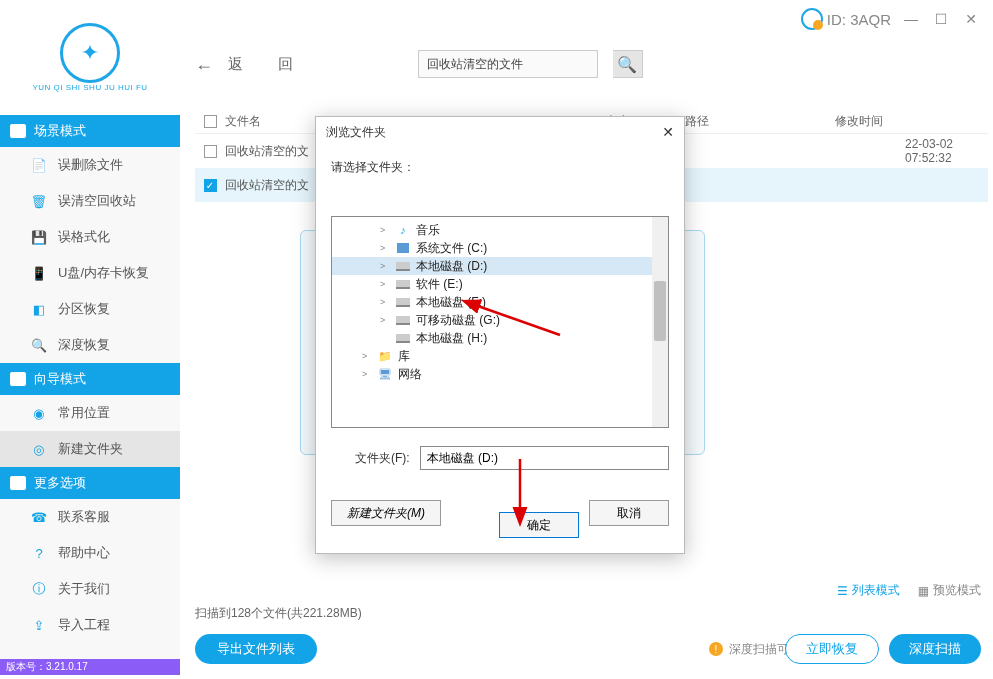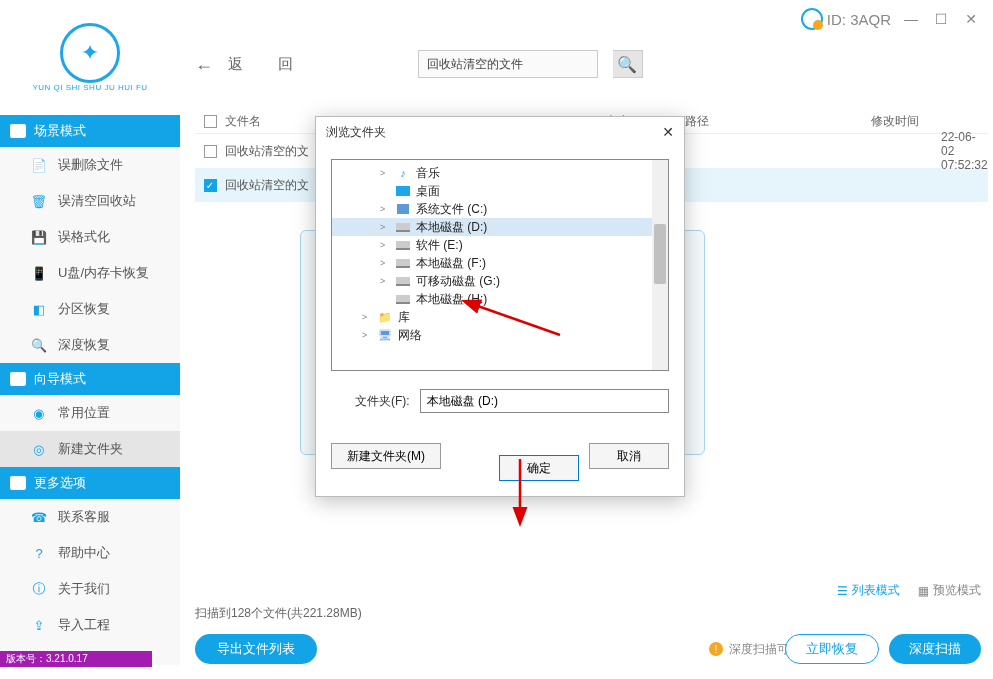--- a/index.html
+++ b/index.html
@@ -13,21 +13,21 @@
 .logo-title { color: #1ea7e8; font-size: 17px; font-weight: bold; margin-top: 4px; }
 .logo-sub { color: #1ea7e8; font-size: 8px; letter-spacing: 0.5px; }
 
 .section-header { background: #13a4e7; color: #fff; height: 32px; display: flex; align-items: center; padding-left: 10px; font-size: 13px; gap: 8px; }
 .section-header .hdr-icon { width: 16px; height: 14px; background: #fff; border-radius: 2px; display: inline-block; }
 
 .nav-item { height: 36px; display: flex; align-items: center; padding-left: 30px; font-size: 13px; color: #555; gap: 10px; cursor: pointer; }
 .nav-item.selected { background: #e5e5e5; }
 .nav-icon { width: 18px; height: 18px; display: inline-flex; align-items: center; justify-content: center; color: #13a4e7; }
 
-.version-bar { position: absolute; left: 0; bottom: 12px; width: 152px; height: 16px; background: #a21caf; color: #fff; font-size: 10px; display: flex; align-items: center; padding-left: 6px; }
+.version-bar { position: absolute; left: 0; bottom: 4px; width: 180px; height: 16px; background: #8b5cf6; color: #fff; font-size: 10px; display: flex; align-items: center; padding-left: 6px; }
 
 
 .topbar { position: absolute; right: 12px; top: 8px; display: flex; align-items: center; gap: 10px; }
 .id-badge { display: flex; align-items: center; gap: 4px; color: #888; font-size: 15px; }
 .id-circle { width: 22px; height: 22px; border: 2px solid #1ea7e8; border-radius: 50%; display: flex; align-items: center; justify-content: center; position: relative; }
 .id-circle::after { content: ""; position: absolute; right: -2px; bottom: -2px; width: 10px; height: 10px; background: #f5a623; border-radius: 50%; }
 .win-btn { width: 20px; height: 20px; display: flex; align-items: center; justify-content: center; color: #888; font-size: 14px; cursor: pointer; }
 
 
 .nav-row { position: absolute; left: 195px; top: 50px; display: flex; align-items: center; gap: 15px; }
@@ -35,21 +35,21 @@
 .back-text { color: #666; font-size: 15px; letter-spacing: 10px; }
 .search-box { margin-left: 100px; width: 180px; height: 28px; border: 1px solid #ccc; padding: 0 8px; font-size: 12px; color: #444; background: #fafafa; }
 .search-btn { width: 30px; height: 28px; background: #e5e5e5; border: 1px solid #ccc; border-left: none; display: flex; align-items: center; justify-content: center; color: #888; cursor: pointer; }
 
 
 .table-header { position: absolute; left: 195px; top: 110px; right: 5px; height: 24px; display: flex; align-items: center; font-size: 12px; color: #666; border-bottom: 1px solid #eee; }
 .th-chk { width: 30px; display: flex; justify-content: center; }
 .th-name { width: 380px; }
 .th-size { width: 80px; }
 .th-path { width: 150px; }
-.th-time { flex: 1; margin-left: 36px; }
+.th-time { flex: 1; }
 .chk { width: 13px; height: 13px; border: 1px solid #999; background: #fff; display: inline-block; }
 .chk.checked { background: #13a4e7; border-color: #13a4e7; color: #fff; font-size: 10px; text-align: center; line-height: 11px; }
 
 
 .table-body { position: absolute; left: 195px; top: 134px; right: 5px; }
 .tr { height: 34px; display: flex; align-items: center; font-size: 12px; color: #555; }
 .tr.sel { background: #e6f5fc; }
 .tr .th-time { color: #666; padding-left: 300px; }
 
 
@@ -94,21 +94,21 @@
 .ico-pc { background: #5a9bd5; width: 12px; height: 10px; }
 .ico-lib { color: #f5a623; }
 .ico-net { color: #5a9bd5; }
 
 .folder-row { display: flex; align-items: center; gap: 10px; margin-bottom: 18px; }
 .folder-label { color: #333; margin-left: 24px; }
 .folder-input { flex: 1; height: 24px; border: 1px solid #888; padding: 0 6px; font-size: 12px; }
 
 .dlg-btns { display: flex; gap: 10px; padding: 0 15px 15px; }
 .dlg-btn { height: 26px; border: 1px solid #999; background: #f5f5f5; font-size: 12px; cursor: pointer; padding: 0 12px; }
-.dlg-btn.new { min-width: 110px; }
+.dlg-btn.new { min-width: 110px; font-style: italic; }
 .dlg-btn.ok { min-width: 80px; border: 1px solid #0078d7; margin-left: auto; margin-top: 12px; }
 .dlg-btn.cancel { min-width: 80px; }
 
 
 .arrow { position: absolute; pointer-events: none; }
 .arrow svg { overflow: visible; }
 
 </style>
 </head>
 <body>
@@ -217,21 +217,21 @@
   <div class="th-path">路径</div>
   <div class="th-time">修改时间</div>
 </div>
 
 <div class="table-body">
   <div class="tr">
     <div class="th-chk">
         <span class="chk"></span>
       </div>
     <div class="th-name">回收站清空的文</div>
-    <div class="th-time">22-06-02 07:52:32</div>
+    <div class="th-time">22-03-02 07:52:32</div>
   </div>
   <div class="tr sel">
     <div class="th-chk">
         <span class="chk checked">✓</span>
       </div>
     <div class="th-name">回收站清空的文</div>
   </div>
 </div>
 
 <div class="under-box"></div>
@@ -262,33 +262,27 @@
   <button class="pill-btn pill-outline">立即恢复</button>
   <button class="pill-btn pill-solid">深度扫描</button>
 </div>
 
 <div class="dialog">
   <div class="dlg-title">
     <span>浏览文件夹</span>
     <span class="dlg-close">✕</span>
   </div>
   <div class="dlg-body">
+    <div class="dlg-prompt">请选择文件夹：</div>
     <div class="tree-box">
       <div class="tree-list">
         <div class="tree-item l2">
             <span class="tree-exp">&gt;</span>
             <span class="tree-ico ico-music">♪</span>
             <span>音乐</span>
-          </div>
-        <div class="tree-item l2">
-            <span class="tree-exp"></span>
-            <span class="tree-ico">
-              <span class="ico-desktop"></span>
-            </span>
-            <span>桌面</span>
           </div>
         <div class="tree-item l2">
             <span class="tree-exp">&gt;</span>
             <span class="tree-ico">
               <span class="ico-pc"></span>
             </span>
             <span>系统文件 (C:)</span>
           </div>
         <div class="tree-item l2 selected">
             <span class="tree-exp">&gt;</span>

